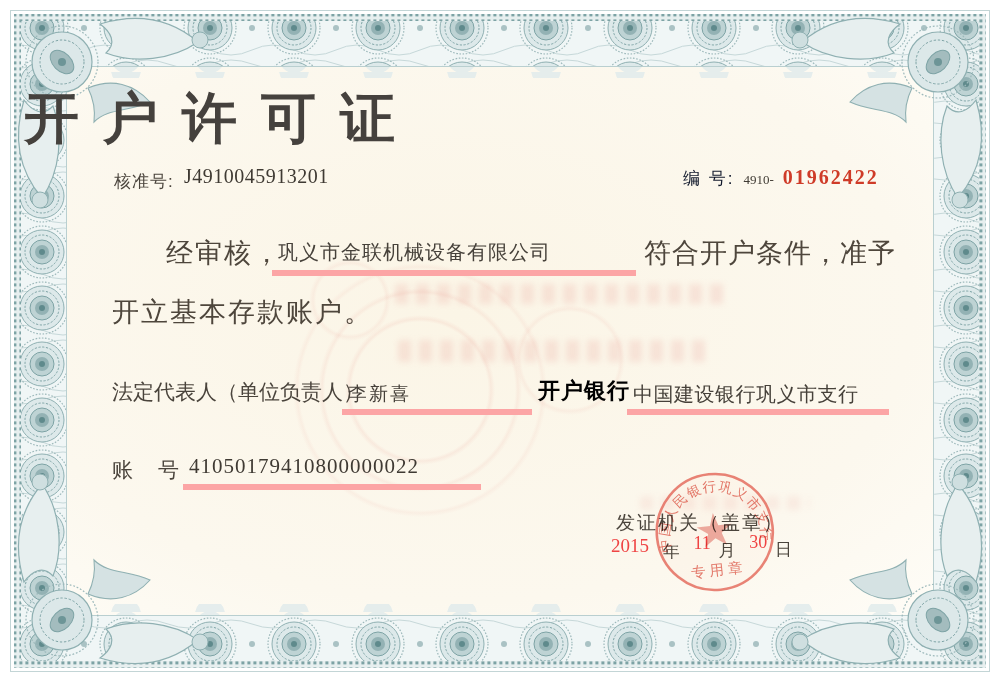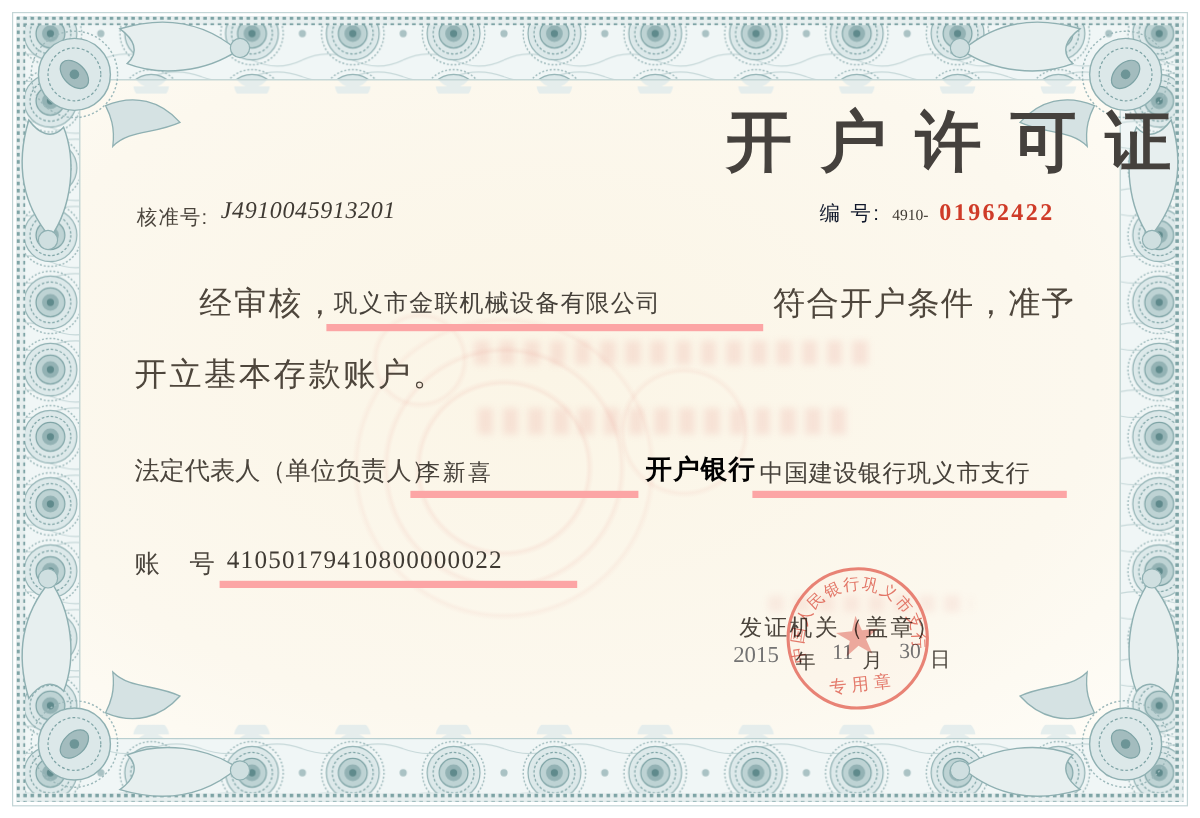--- a/index.html
+++ b/index.html
@@ -28,28 +28,28 @@
     background:repeating-linear-gradient(90deg, rgba(228,140,132,.34) 0 13px, rgba(228,140,132,0) 13px 21px);
   }
   .wm-ghost1{left:395px;top:284px;width:330px;}
   .wm-ghost2{left:398px;top:340px;width:315px;height:22px;}
   .wm-ghost3{left:640px;top:496px;width:170px;height:14px;opacity:.35;}
 
   
   .abs{position:absolute;white-space:nowrap;}
   .serif{font-family:"Liberation Serif","DejaVu Serif",serif;}
   .title{
-    left:0;right:0;top:82px;text-align:right;
+    left:0;right:0;top:82px;text-align:left;
     font-family:"Liberation Serif","DejaVu Serif",serif;
     font-size:55px;font-weight:700;color:#45413d;
-    letter-spacing:24px;padding-left:12px;
+    letter-spacing:24px;padding-left:24px;
   }
   .small-label{font-size:17px;color:#4a443c;letter-spacing:1px;}
   .approval-label{left:114px;top:170px;text-align:center;}
-  .approval-value{left:184px;top:165px;font-size:20px;color:#3f3a33;letter-spacing:.5px;font-style:italic;}
+  .approval-value{left:184px;top:165px;font-size:20px;color:#3f3a33;letter-spacing:.5px;}
   .serial-row{left:683px;top:166px;display:flex;align-items:baseline;gap:9px;}
   .serial-label{font-size:17px;color:#0f172a;letter-spacing:2px;}
   .serial-prefix{font-size:13px;color:#3f3a33;}
   .serial-number{font-size:20px;letter-spacing:2px;font-weight:700;}
 
   .big{font-size:27px;color:#4e463c;letter-spacing:2px;}
   .line1-reviewed{left:166px;top:235px;}
   .line1-qualifies{left:644px;top:235px;letter-spacing:1px;}
   .line2{left:112px;top:294px;}
 
@@ -65,21 +65,21 @@
   .account-field .fv{font-size:21px;letter-spacing:1px;color:#3f3a33;}
 
   .mid-label{font-size:21px;color:#4a443c;}
   .legal-label{left:112px;top:378px;}
   .bank-label{left:538px;top:376px;font-size:22px;font-weight:600;letter-spacing:1px;}
   .account-label{left:112px;top:456px;letter-spacing:2px;}
 
   .issuer-label{left:616px;top:510px;font-size:19px;color:#4a443c;letter-spacing:2px;}
   .date-row{left:611px;top:535px;font-size:17px;color:#4a443c;}
   .date-row span{display:inline-block;}
-  .dnum{font-family:"Liberation Serif","DejaVu Serif",serif;color:#737373;}
+  .dnum{font-family:"Liberation Serif","DejaVu Serif",serif;color:#ef4444;}
   .d-year{font-size:19px;position:relative;top:0;}
   .d-yu{position:relative;top:5px;margin-left:9px;}
   .d-month{font-size:18px;position:relative;top:-3px;margin-left:9px;}
   .d-mu{position:relative;top:4px;margin-left:3px;}
   .d-day{font-size:18px;position:relative;top:-4px;margin-left:9px;text-align:right;}
   .d-du{position:relative;top:3px;margin-left:3px;}
 
   .stamp{
     position:absolute;left:649px;top:466px;width:132px;height:136px;z-index:4;
     transform:rotate(-6deg);mix-blend-mode:multiply;opacity:.88;

